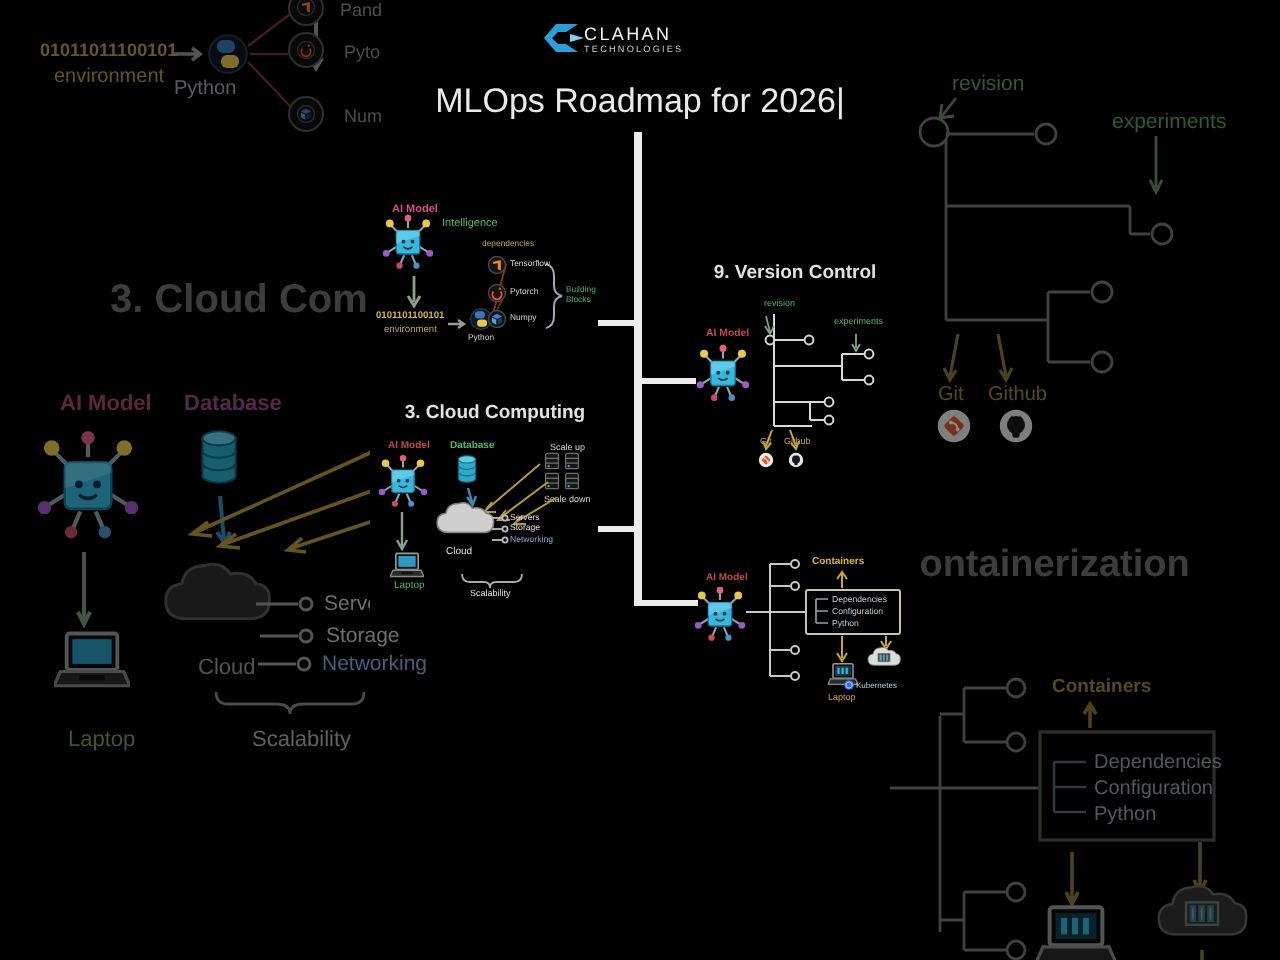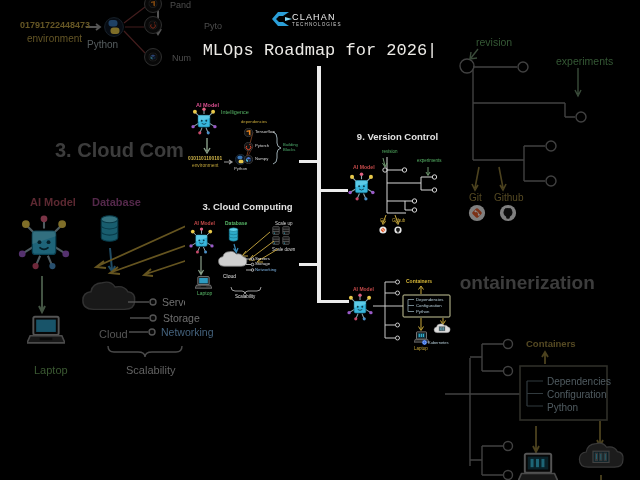--- a/index.html
+++ b/index.html
@@ -188,25 +188,25 @@
       <g stroke="#8a7838" stroke-width="1.8" fill="none">
         <path d="M545,364 V353 M542,357 L545,352 L548,357"></path>
         <path d="M536,426 V450 M533,446 L536,452 L539,446"></path>
         <path d="M600,421 V444 M597,440 L600,446 L603,440"></path>
         <path d="M601,475 V480"></path>
       </g>
       <use href="#sym-ctl-laptop" x="518" y="452" width="40" height="33"></use>
       <use href="#sym-cloudscreen" x="577" y="438" width="48" height="36" style="fill:#333;stroke:#666;stroke-width:1.5"></use>
     </svg>
 
-    <div class="lbl" style="left:20px;top:20px;font-size:9px;font-weight:bold;color:#b89d42;">01791722448473</div>
+    <div class="lbl" style="left:20px;top:20px;font-size:9px;font-weight:bold;color:#b89d42;">01011011100101</div>
     <div class="lbl" style="left:27px;top:33px;font-size:10px;color:#b49a44;">environment</div>
     <div class="lbl" style="left:87px;top:39px;font-size:10px;color:#9aa6aa;">Python</div>
     <div class="lbl" style="left:170px;top:0px;font-size:9px;color:#8a8a8a;">Pand</div>
-    <div class="lbl" style="left:172px;top:21px;font-size:9px;color:#8a8a8a;margin-left:32px;">Pyto</div>
+    <div class="lbl" style="left:172px;top:21px;font-size:9px;color:#8a8a8a;">Pyto</div>
     <div class="lbl" style="left:172px;top:53px;font-size:9px;color:#8a8a8a;">Num</div>
     <div class="lbl bghead" style="left:55px;top:139px;font-size:20px;">3. Cloud Computing</div>
     <div class="lbl" style="left:30px;top:196px;font-size:11px;font-weight:bold;color:#a84a5a;">AI Model</div>
     <div class="lbl" style="left:92px;top:196px;font-size:11px;font-weight:bold;color:#9a4a88;">Database</div>
     <div class="lbl" style="left:99px;top:328px;font-size:11px;color:#9a9a9a;">Cloud</div>
     <div class="lbl" style="left:162px;top:296px;font-size:10.5px;color:#c8c8c8;">Servers</div>
     <div class="lbl" style="left:163px;top:312px;font-size:10.5px;color:#c8c8c8;">Storage</div>
     <div class="lbl" style="left:161px;top:326px;font-size:10.5px;color:#7ab0e0;">Networking</div>
     <div class="lbl" style="left:34px;top:364px;font-size:11px;color:#6aa05a;">Laptop</div>
     <div class="lbl" style="left:126px;top:364px;font-size:11px;color:#b0b0b0;">Scalability</div>
@@ -356,15 +356,15 @@
   <div class="branch" style="left:321px;top:189px;width:27px;height:3px;"></div>
   <div class="branch" style="left:299px;top:263px;width:18px;height:3px;"></div>
   <div class="branch" style="left:321px;top:300px;width:28px;height:3px;"></div>
 
   <svg class="hdr" style="left:272px;top:11px;" width="22" height="17">
     <polygon points="17,1 6,1 0,8 6,15 17,15 11,11 7,11 4,8 7,5 11,5" fill="#2b9fd8"></polygon>
     <polygon points="13,6 20,8 13,10" fill="#7fd4f2"></polygon>
   </svg>
   <div class="lbl hdr" style="left:292px;top:12px;font-size:9px;font-weight:normal;color:#f2f2f2;letter-spacing:1.2px;">CLAHAN</div>
   <div class="lbl hdr" style="left:292px;top:22px;font-size:4.6px;color:#cfcfcf;letter-spacing:1.1px;">TECHNOLOGIES</div>
-  <div class="lbl hdr" style="left:0;right:0;top:41px;text-align:center;font-family:Liberation Mono, monospace;font-size:17px;color:#eceae6;">MLOps Roadmap for 2026|</div>
+  <div class="lbl hdr" style="left:0;right:0;top:41px;text-align:center;font-family:Liberation Sans, sans-serif;font-size:17px;color:#eceae6;">MLOps Roadmap for 2026|</div>
 
 </div>
 
 </body></html>

